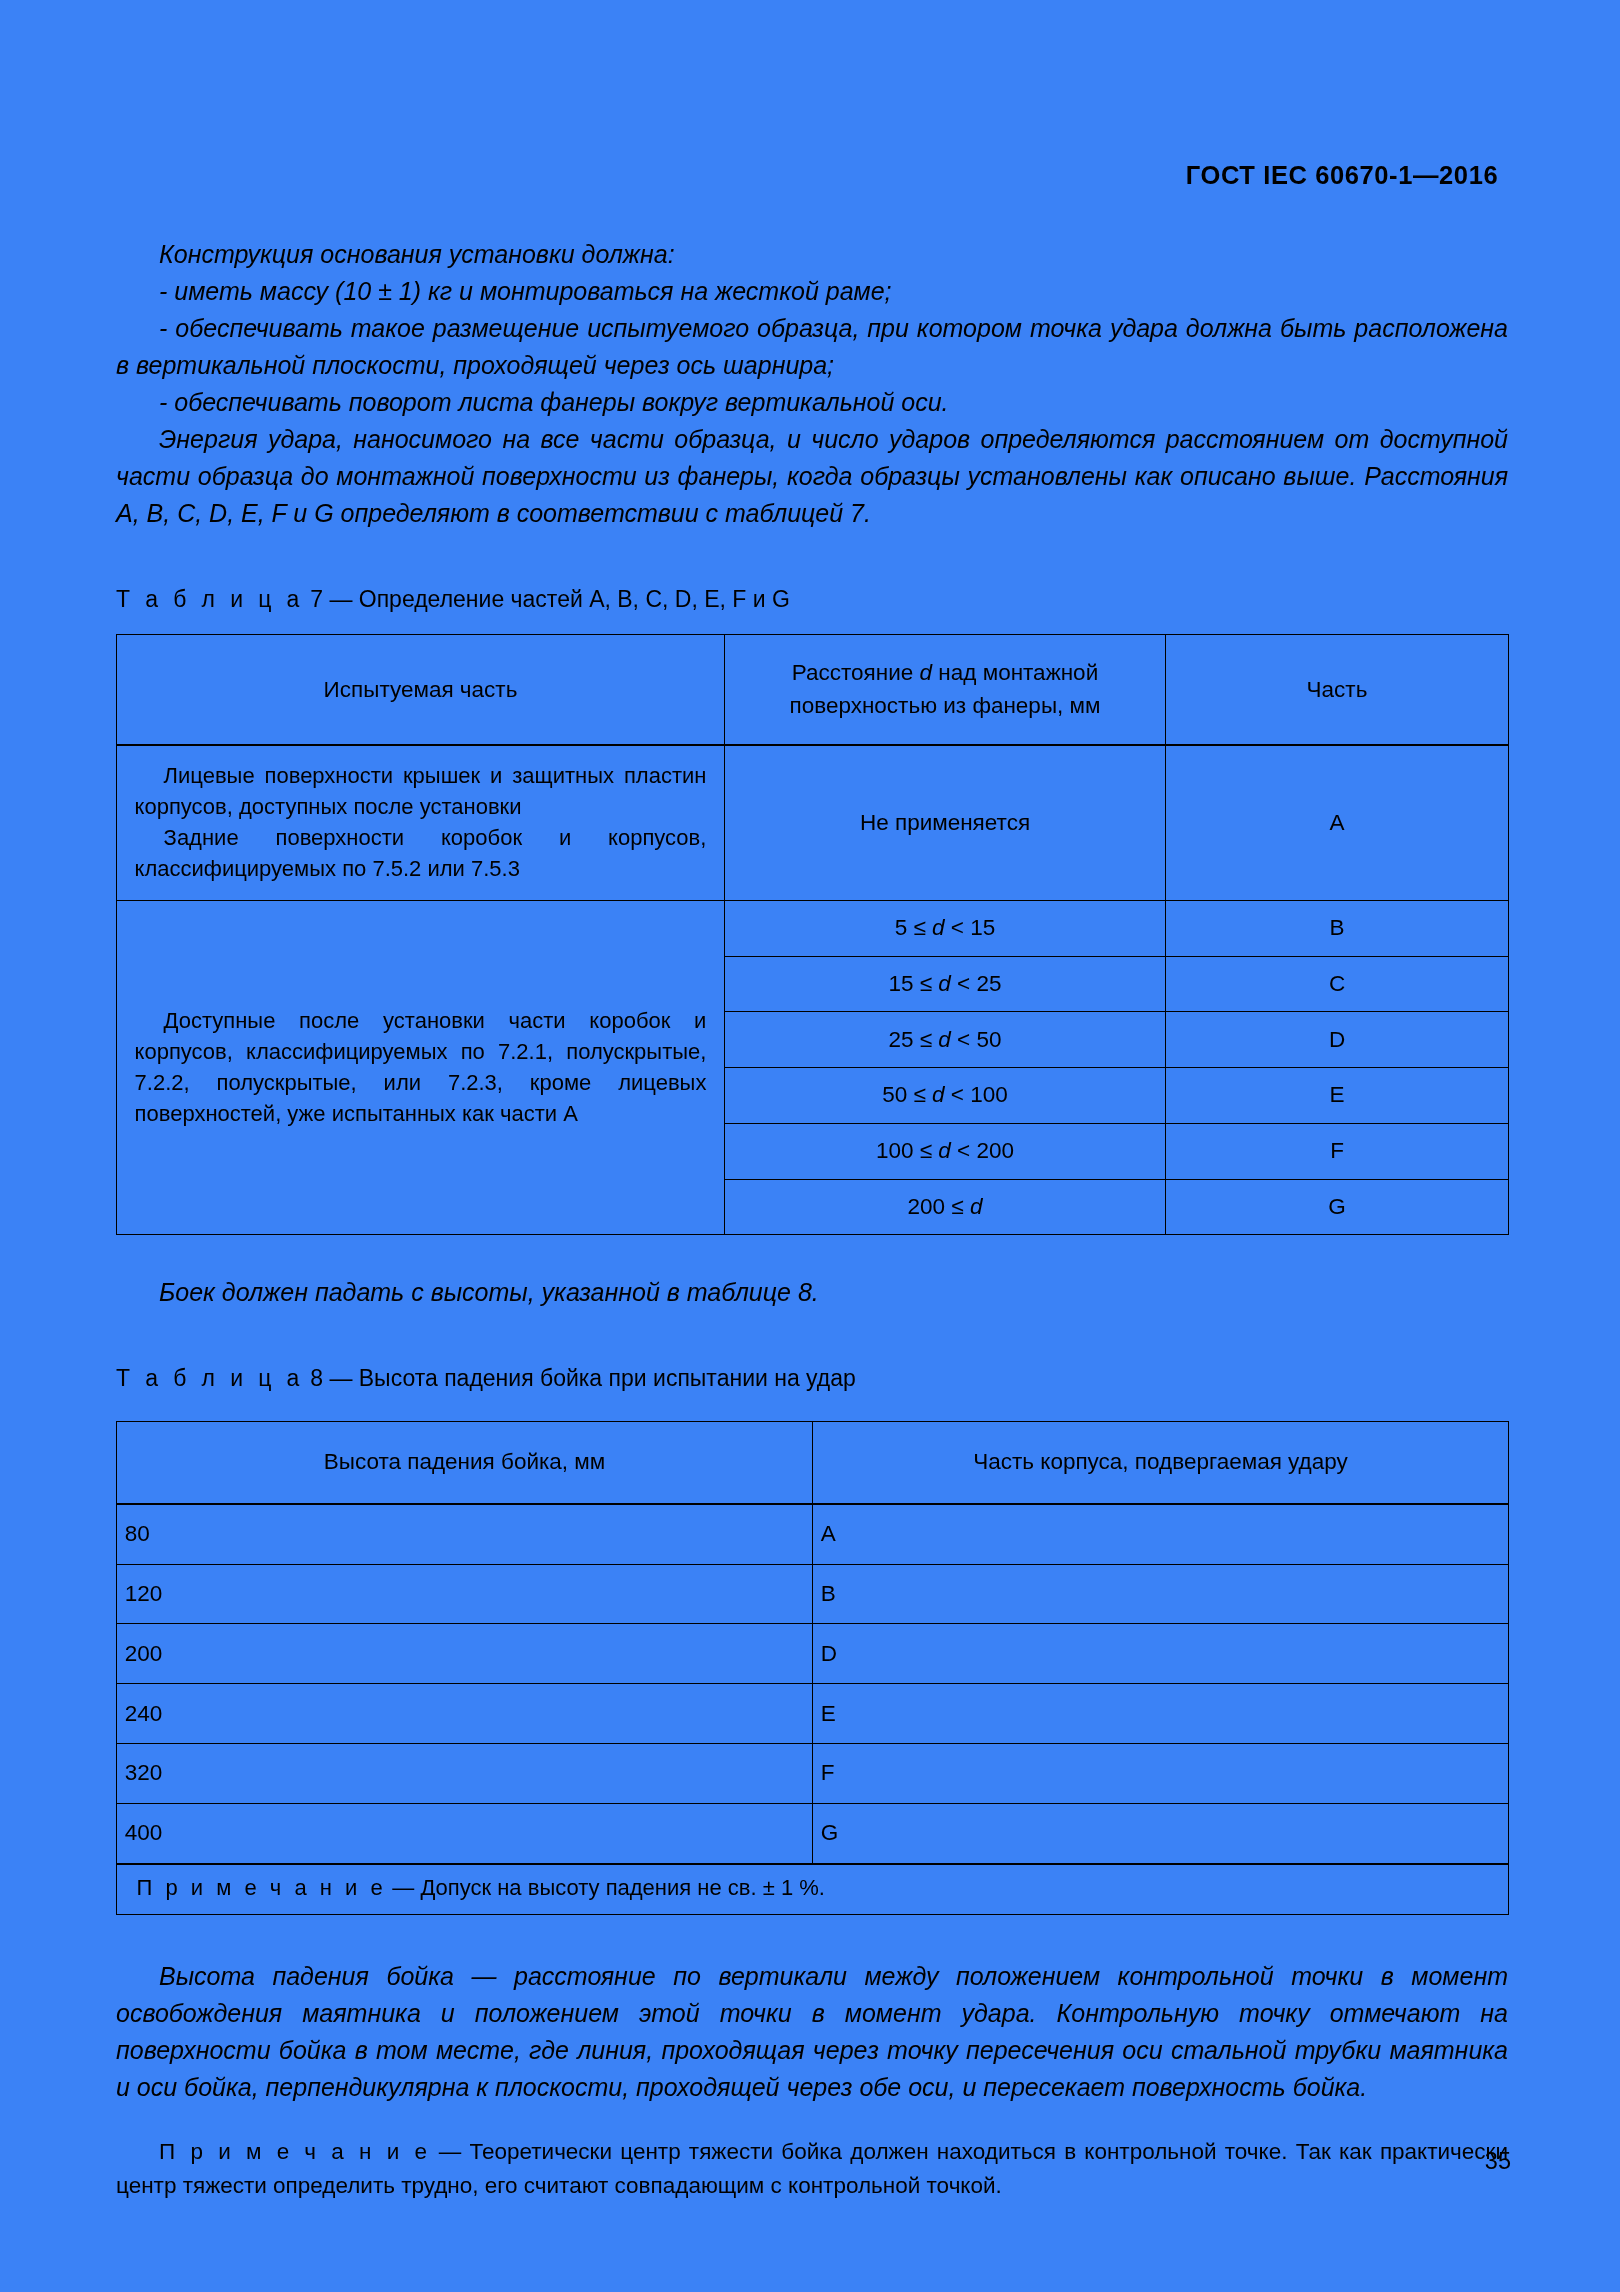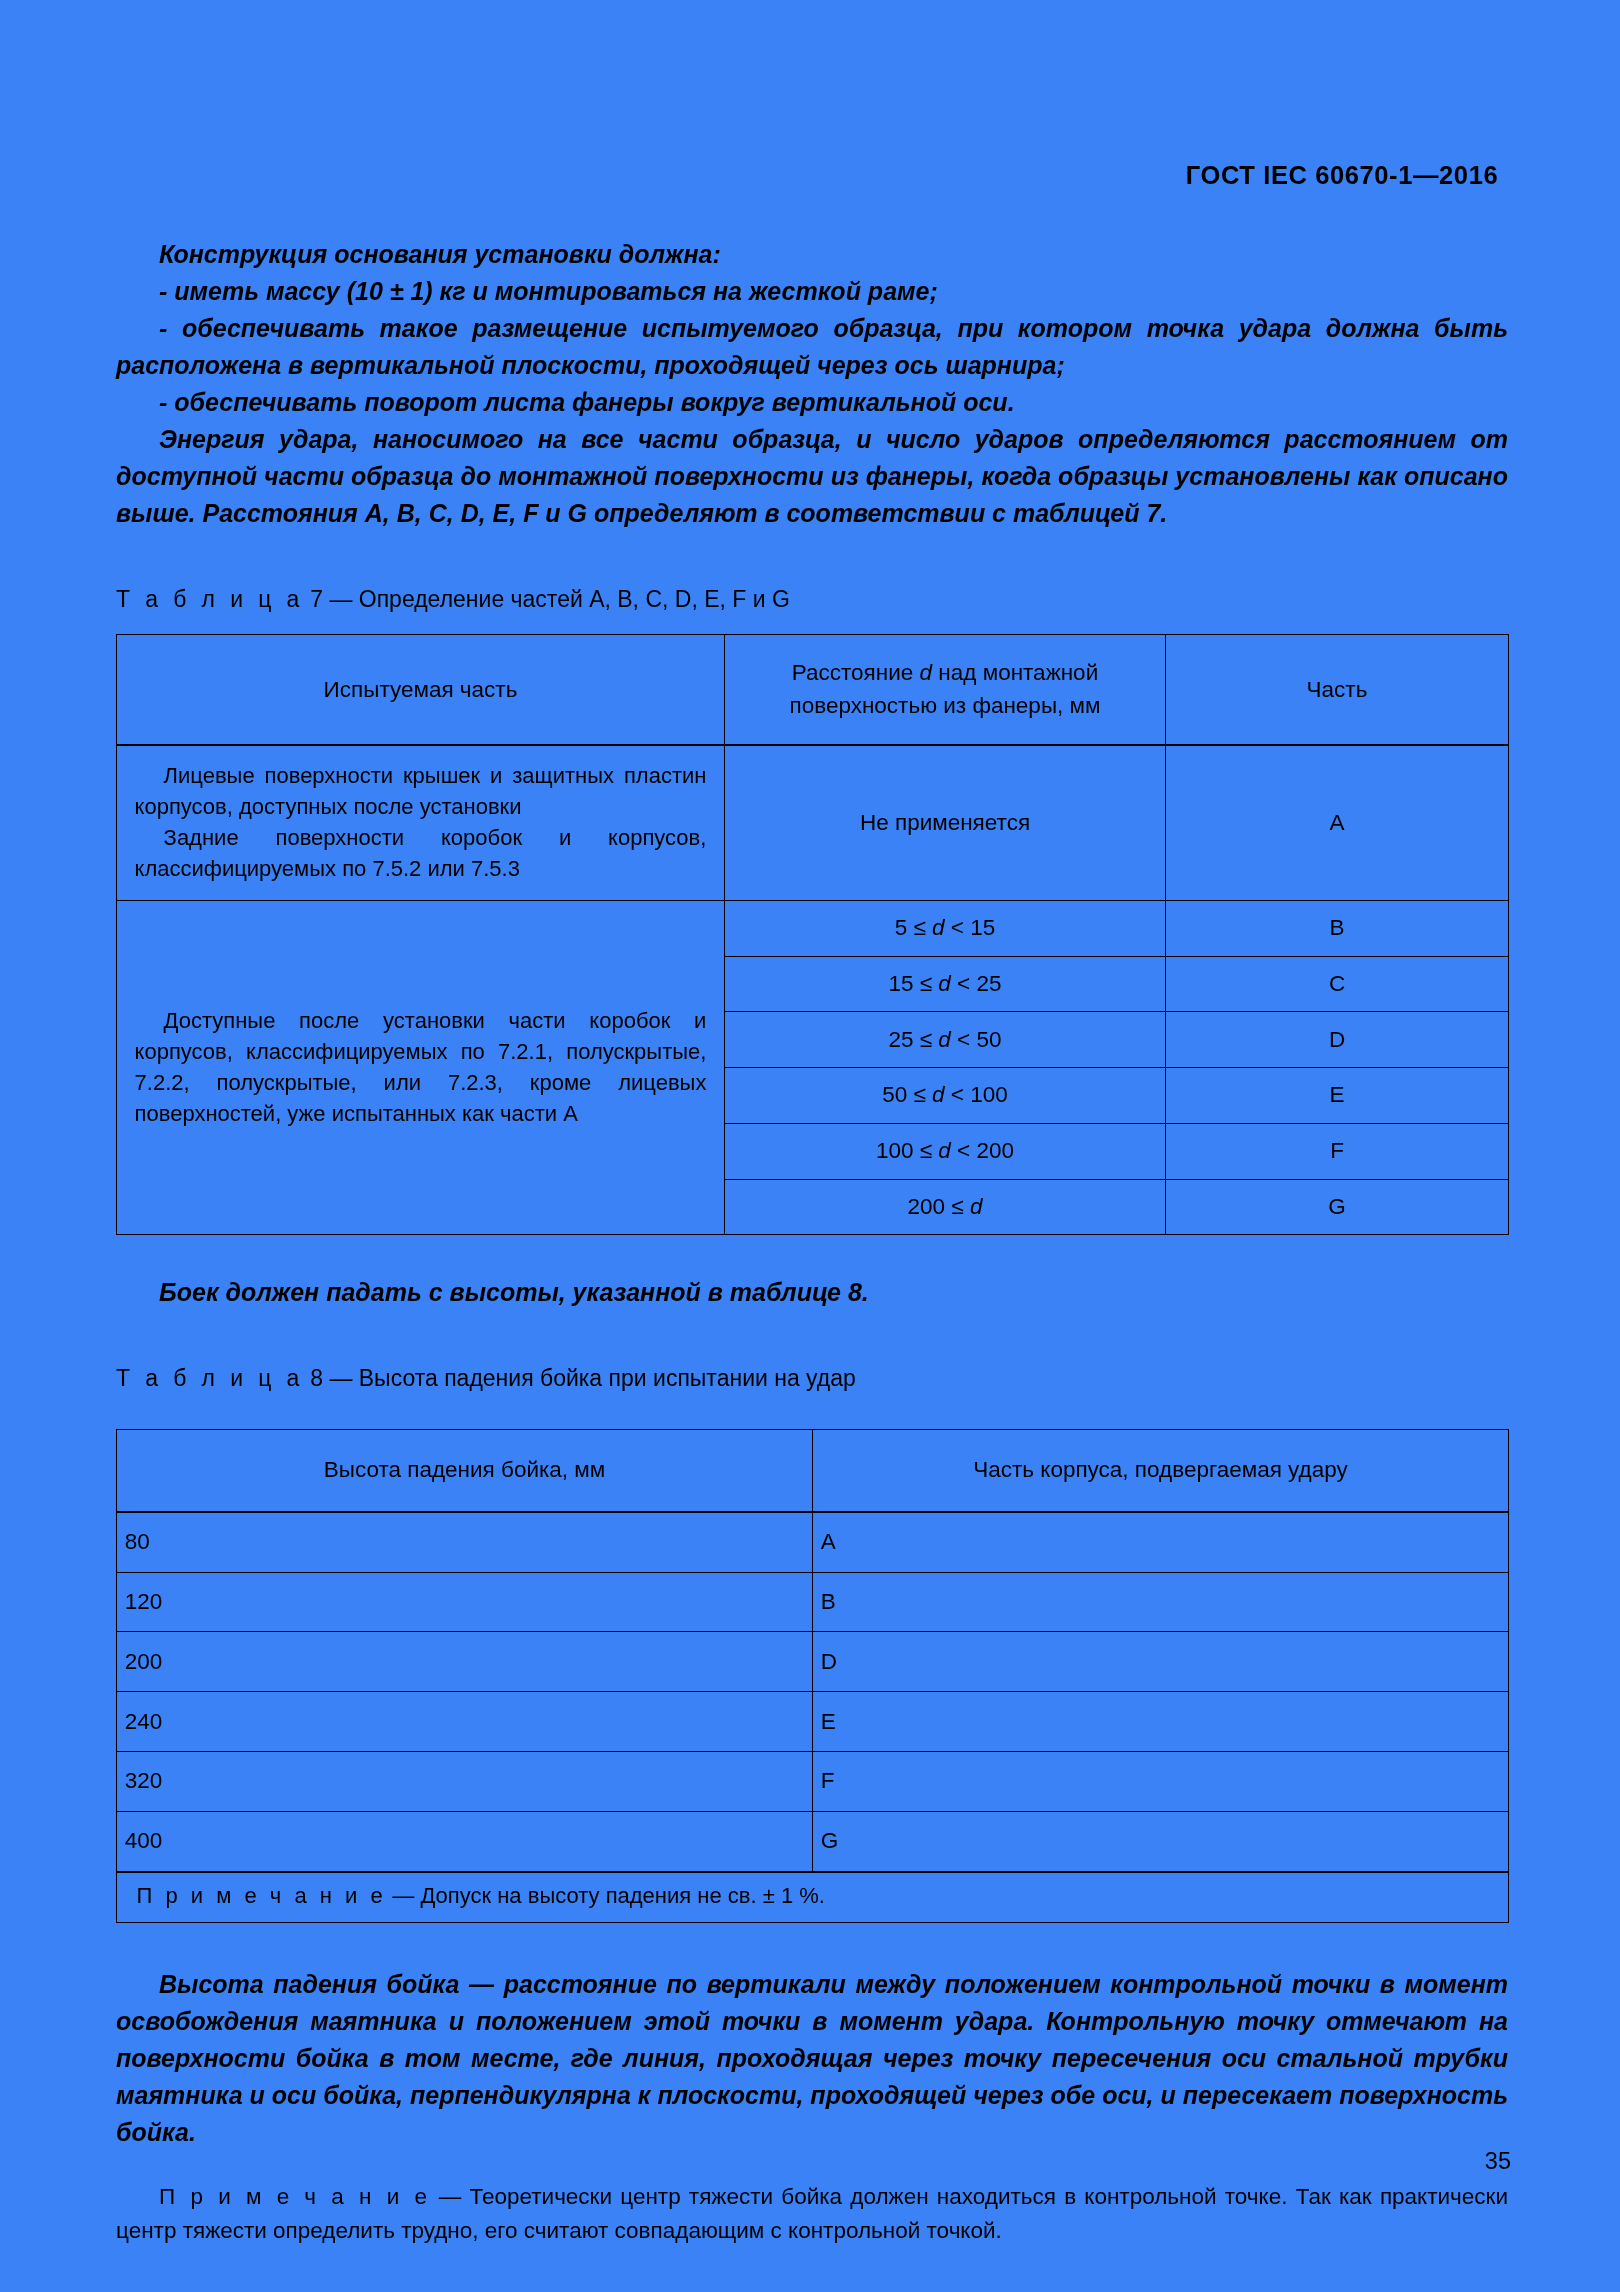--- a/index.html
+++ b/index.html
@@ -40,21 +40,21 @@
 
   
   .para {
     font-style: italic;
     font-size: 25px;
     line-height: 37px;
     text-align: justify;
     margin: 0;
   }
   .para.first-block { margin-top: 46px; }
-  .para.indent { text-indent: 43px; font-weight: bold; }
+  .para.indent { text-indent: 43px; }
 
   .para-note {
     font-style: normal;
     font-size: 22.5px;
     line-height: 34px;
     text-align: justify;
     margin: 0;
     text-indent: 43px;
   }
   .sp-letters { letter-spacing: 3.5px; }
@@ -98,21 +98,21 @@
   .t7 td.cell-text p { margin: 0; text-indent: 29px; }
   .t7 td.cell-center {
     text-align: center;
     height: 43px;
     padding: 5.9px 7.8px;
   }
   .t7 .col1 { width: 608px; }
   .t7 .col2 { width: 441px; }
   .t7 .col3 { width: 343px; }
 
-  .t8 { margin-top: 16px; }
+  .t8 { margin-top: 8px; }
   .t8 .col1 { width: 696px; }
   .t8 .col2 { width: 696px; }
   .t8 .hdr td {
     text-align: center;
     height: 73px;
     padding: 3.9px 9.8px;
     border-bottom-width: 2.9px;
   }
   .t8 td.val {
     text-align: left;

